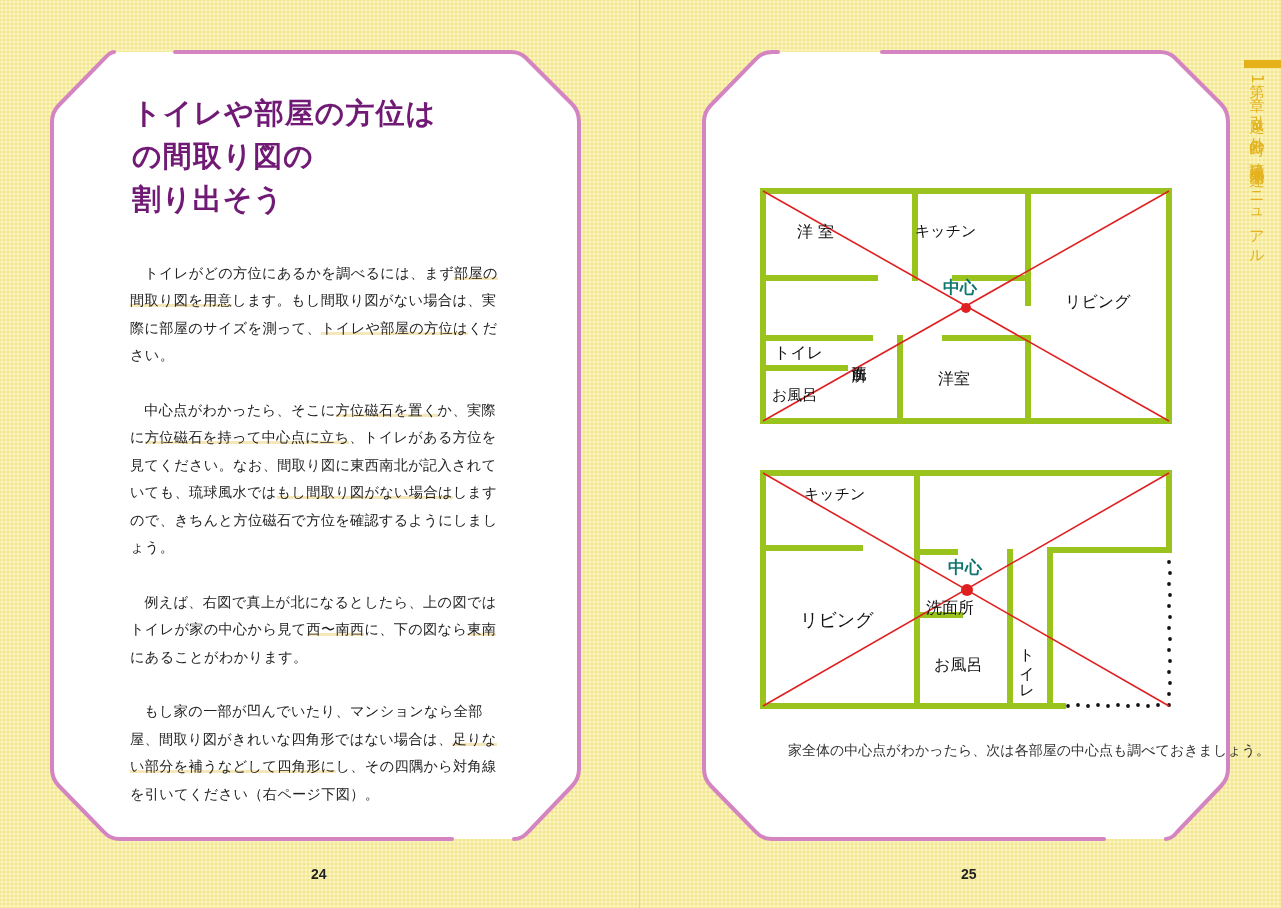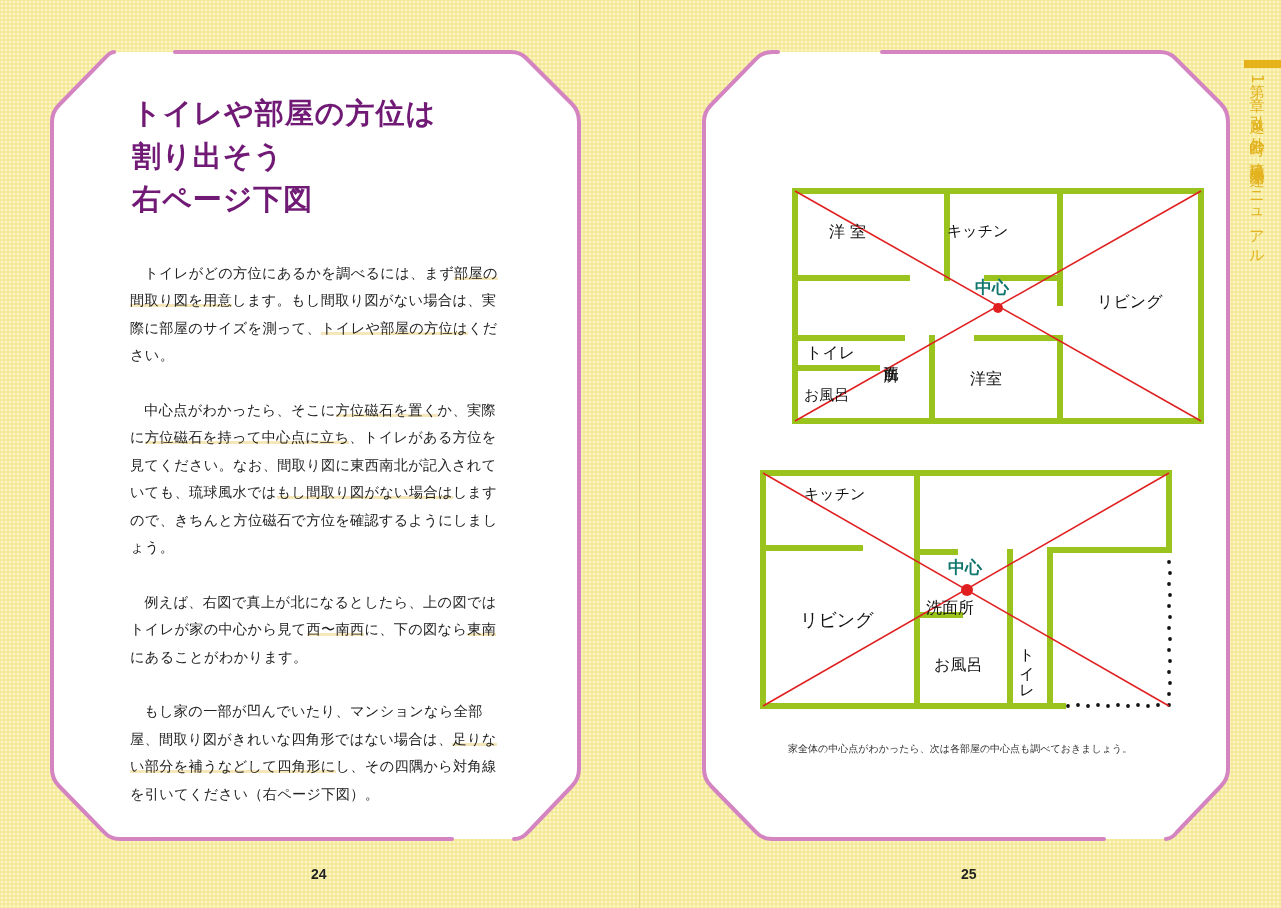--- a/index.html
+++ b/index.html
@@ -55,21 +55,21 @@
 
   .plan { position: absolute; }
   .plan svg { position: absolute; left: 0; top: 0; overflow: visible; }
   .room-label {
     position: absolute; color: #111; font-size: 16px; white-space: nowrap;
     font-family: "DejaVu Sans", sans-serif;
   }
   .room-label.vertical { writing-mode: vertical-rl; line-height: 18px; letter-spacing: 1px;}
   .center-label { position: absolute; color: #0f766e; font-size: 17px; font-weight: bold; white-space: nowrap;}
   .caption {
-    position: absolute; left: 788px; top: 742px; font-size: 10px; color: #333; white-space: nowrap;
+    position: absolute; left: 788px; top: 742px; font-size: 14px; color: #333; white-space: nowrap;
   }
 </style>
 </head>
 <body>
 
 <div class="gutter"></div>
 
 <div class="frame page-left">
   <svg width="527" height="787" viewBox="0 0 527 787">
     <path d="M 60 0 L 30 0 Q 18 0 10 9 L 10 9" fill="none"></path>
@@ -87,37 +87,37 @@
     <path d="M 68 0 L 456 0 Q 465 0 471 6 L 517 52 Q 524 59 524 70 L 524 717 Q 524 727 517 734 L 473 780 Q 467 787 455 787 L 68 787 Q 58 787 52 780 L 7 734 Q 0 727 0 717 L 0 70 Q 0 60 7 53 L 52 7 Q 58 0 68 0 Z" fill="#fff" stroke="none"></path>
     <path d="M 26 0 Q 18 0 12 6 L 7 11" fill="none"></path>
     <path d="M 24 0 Q 16 1 12 7" fill="none"></path>
     <path d="M 178 0 L 456 0 Q 465 0 471 6 L 517 52 Q 524 59 524 70 L 524 717 Q 524 727 517 734 L 473 780 Q 469 786 462 787" fill="none" stroke="#d484c0" stroke-width="4" stroke-linecap="round"></path>
     <path d="M 400 787 L 68 787 Q 58 787 52 780 L 7 734 Q 0 727 0 717 L 0 70 Q 0 60 7 53 L 52 7 Q 58 0 68 0 L 74 0" fill="none" stroke="#d484c0" stroke-width="4" stroke-linecap="round"></path>
   </svg>
 </div>
 
 <div class="title">
   <div>トイレや部屋の方位は</div>
+  <div>の間取り図の</div>
   <div>割り出そう</div>
-  <div>右ページ下図</div>
 </div>
 
 <div class="body-text" id="body-text">
     <p><span>トイレがどの方位にあるかを調べるには、まず</span><span class="hl">部屋の間取り図を用意</span><span>します。もし間取り図がない場合は、実際に部屋のサイズを測って、</span><span class="hl">トイレや部屋の方位は</span><span>ください。</span></p>
     <p><span>中心点がわかったら、そこに</span><span class="hl">方位磁石を置く</span><span>か、実際に</span><span class="hl">方位磁石を持って中心点に立ち</span><span>、トイレがある方位を見てください。なお、間取り図に東西南北が記入されていても、琉球風水では</span><span class="hl">もし間取り図がない場合は</span><span>しますので、きちんと方位磁石で方位を確認するようにしましょう。</span></p>
     <p><span>例えば、右図で真上が北になるとしたら、上の図ではトイレが家の中心から見て</span><span class="hl">西〜南西</span><span>に、下の図なら</span><span class="hl">東南</span><span>にあることがわかります。</span></p>
     <p><span>もし家の一部が凹んでいたり、マンションなら全部屋、間取り図がきれいな四角形ではない場合は、</span><span class="hl">足りない部分を補うなどして四角形に</span><span>し、その四隅から対角線を引いてください（右ページ下図）。</span></p>
   </div>
 
 <div class="page-num" style="left:311px;">24</div>
 
 <div class="chapter-bar"></div>
 <div class="chapter-tab">第1章　引越＆外出時の琉球風水開運マニュアル</div>
 
-<div class="plan" style="left:792px; top:188px; width:412px; height:288px;">
+<div class="plan" style="left:760px; top:188px; width:412px; height:288px;">
   <svg width="412" height="236" viewBox="0 0 412 236">
     <g stroke="#9ac31e" stroke-width="6" stroke-linecap="square" fill="none">
       <rect x="3" y="3" width="406" height="230"></rect>
       <line x1="155" y1="3" x2="155" y2="90"></line>
       <line x1="268" y1="3" x2="268" y2="115"></line>
       <line x1="3" y1="90" x2="115" y2="90"></line>
       <line x1="195" y1="90" x2="268" y2="90"></line>
       <line x1="3" y1="150" x2="110" y2="150"></line>
       <line x1="185" y1="150" x2="268" y2="150"></line>
       <line x1="268" y1="150" x2="268" y2="233"></line>

